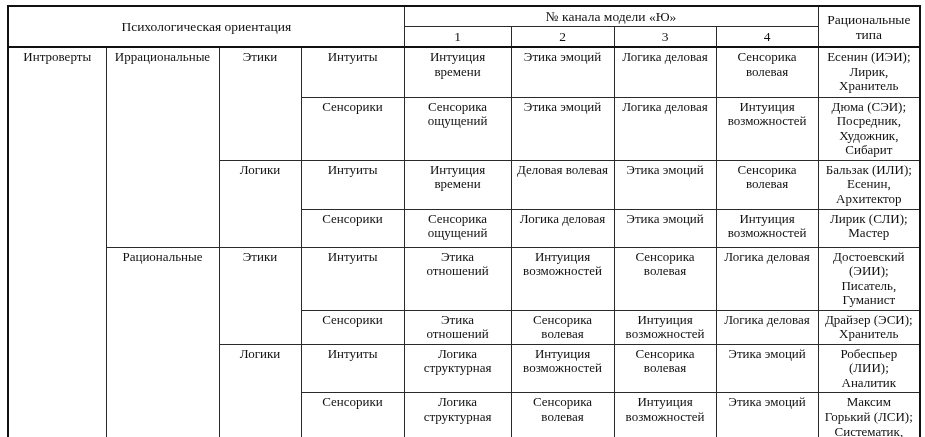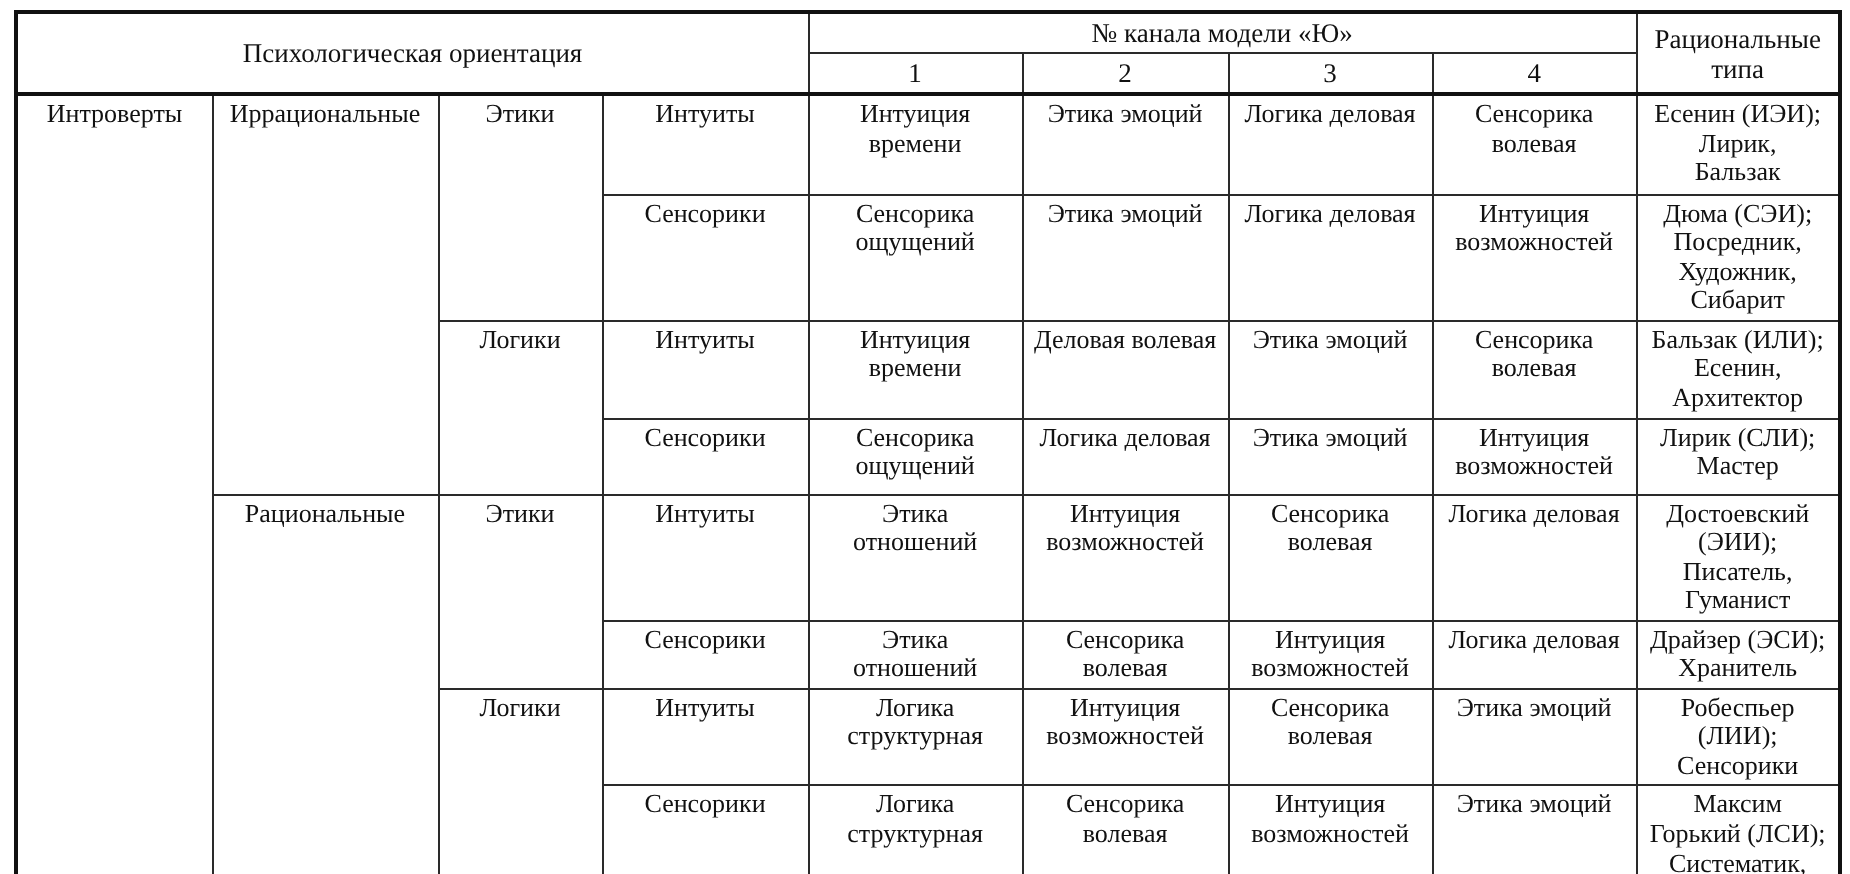--- a/index.html
+++ b/index.html
@@ -92,21 +92,21 @@
         <td rowspan="2">Этики</td>
         <td>Интуиты</td>
         <td>Интуиция
 времени</td>
         <td>Этика эмоций</td>
         <td>Логика деловая</td>
         <td>Сенсорика
 волевая</td>
         <td>Есенин (ИЭИ);
 Лирик,
-Бальзак</td>
+Хранитель</td>
       </tr>
       <tr style="height:54px">
         <td>Сенсорики</td>
         <td>Сенсорика
 ощущений</td>
         <td>Этика эмоций</td>
         <td>Логика деловая</td>
         <td>Интуиция
 возможностей</td>
         <td>Дюма (СЭИ);
@@ -171,21 +171,21 @@
         <td>Интуиты</td>
         <td>Логика
 структурная</td>
         <td>Интуиция
 возможностей</td>
         <td>Сенсорика
 волевая</td>
         <td class="emph">Этика эмоций</td>
         <td>Робеспьер
 (ЛИИ);
-Сенсорики</td>
+Аналитик</td>
       </tr>
       <tr style="height:85px">
         <td>Сенсорики</td>
         <td>Логика
 структурная</td>
         <td>Сенсорика
 волевая</td>
         <td>Интуиция
 возможностей</td>
         <td>Этика эмоций</td>

